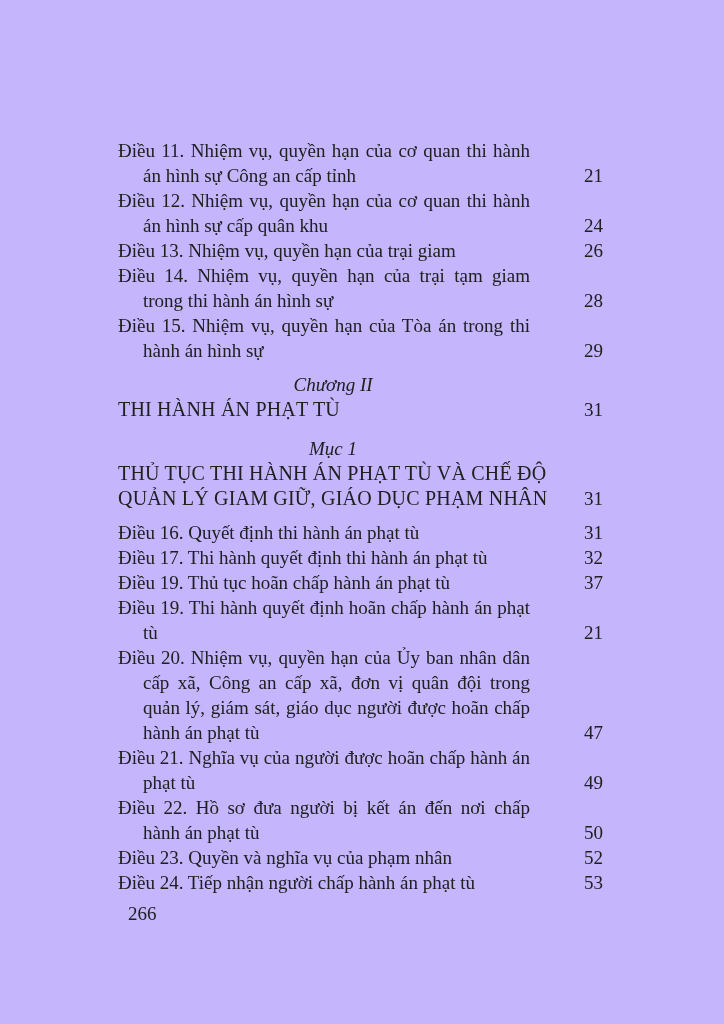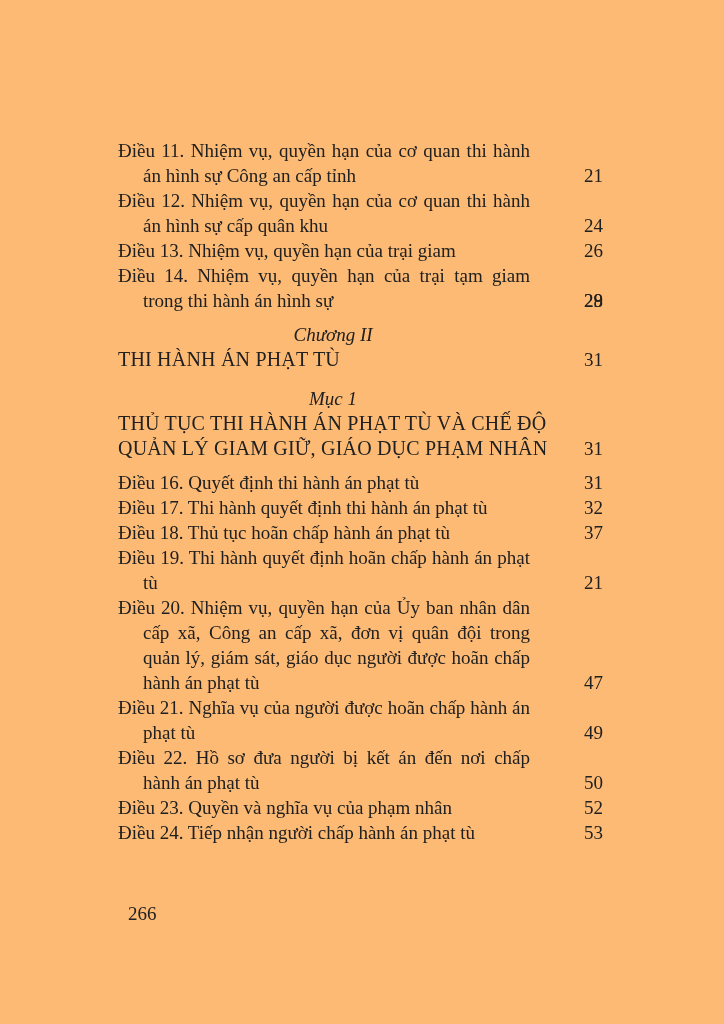--- a/index.html
+++ b/index.html
@@ -57,40 +57,41 @@
   .folio {
     position: absolute;
     left: 128px; top: 901px;
     font-size: 19px;
     line-height: 25px;
   }
 </style>
 </head>
 <body style="background: rgb(253, 253, 251);">
 
-<div class="page" style="background: #fdba74; color: rgb(32, 32, 32);">
+<div class="page" style="background: #c4b5fd; color: rgb(32, 32, 32);">
   <div class="toc">
 
     <div class="entry">
       <div class="entry-text">Điều 11. Nhiệm vụ, quyền hạn của cơ quan thi hành án hình sự Công an cấp tỉnh</div>
       <div class="entry-page">21</div>
     </div>
     <div class="entry">
       <div class="entry-text">Điều 12. Nhiệm vụ, quyền hạn của cơ quan thi hành án hình sự cấp quân khu</div>
       <div class="entry-page">24</div>
     </div>
     <div class="entry">
       <div class="entry-text">Điều 13. Nhiệm vụ, quyền hạn của trại giam</div>
       <div class="entry-page">26</div>
     </div>
     <div class="entry">
       <div class="entry-text">Điều 14. Nhiệm vụ, quyền hạn của trại tạm giam trong thi hành án hình sự</div>
       <div class="entry-page">28</div>
     </div>
     <div class="entry">
+      <div class="entry-text">Điều 15. Nhiệm vụ, quyền hạn của Tòa án trong thi hành án hình sự</div>
       <div class="entry-page">29</div>
     </div>
 
     <div class="heading chapter">
       <div class="kicker">Chương II</div>
       <div class="caps">THI HÀNH ÁN PHẠT TÙ</div>
       <div class="entry-page">31</div>
     </div>
 
     <div class="heading section">
@@ -101,21 +102,21 @@
 
     <div class="entry after-headings">
       <div class="entry-text">Điều 16. Quyết định thi hành án phạt tù</div>
       <div class="entry-page">31</div>
     </div>
     <div class="entry">
       <div class="entry-text">Điều 17. Thi hành quyết định thi hành án phạt tù</div>
       <div class="entry-page">32</div>
     </div>
     <div class="entry">
-      <div class="entry-text">Điều 18. Thủ tục hoãn chấp hành án phạt tù</div>
+      <div class="entry-text">Điều 19. Thủ tục hoãn chấp hành án phạt tù</div>
       <div class="entry-page">37</div>
     </div>
     <div class="entry">
       <div class="entry-text">Điều 19. Thi hành quyết định hoãn chấp hành án phạt tù</div>
       <div class="entry-page">21</div>
     </div>
     <div class="entry">
       <div class="entry-text">Điều 20. Nhiệm vụ, quyền hạn của Ủy ban nhân dân cấp xã, Công an cấp xã, đơn vị quân đội trong quản lý, giám sát, giáo dục người được hoãn chấp hành án phạt tù</div>
       <div class="entry-page">47</div>
     </div>

